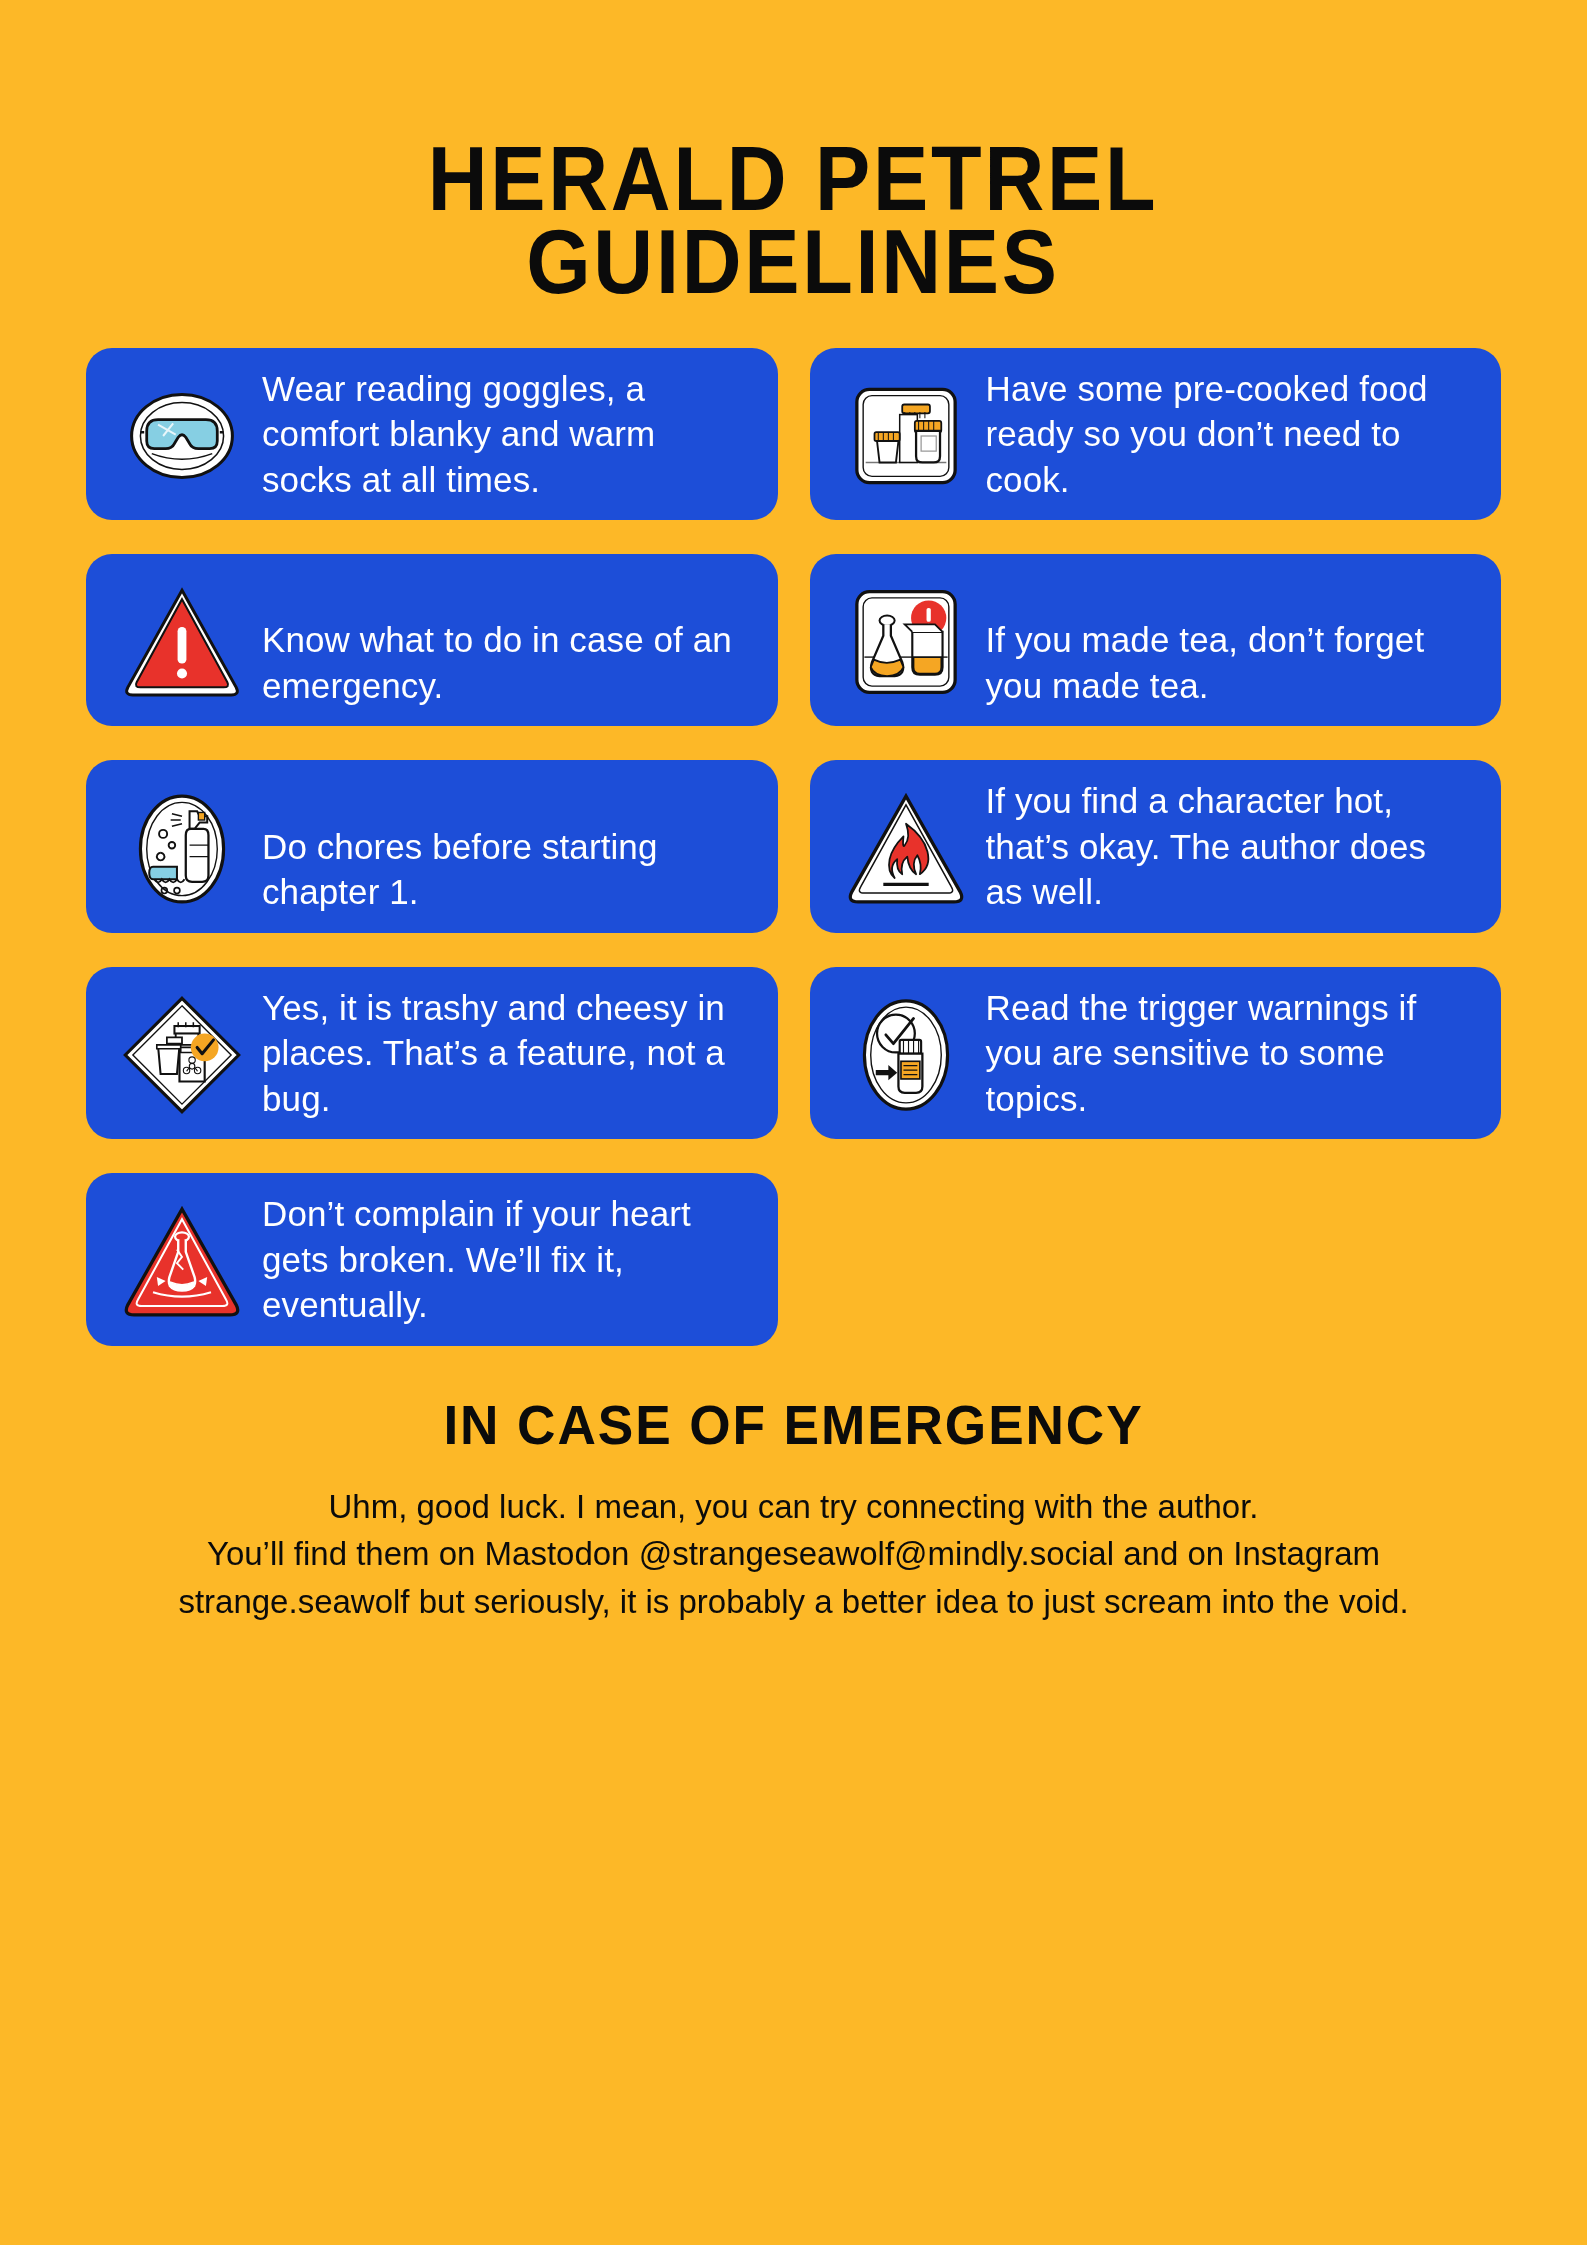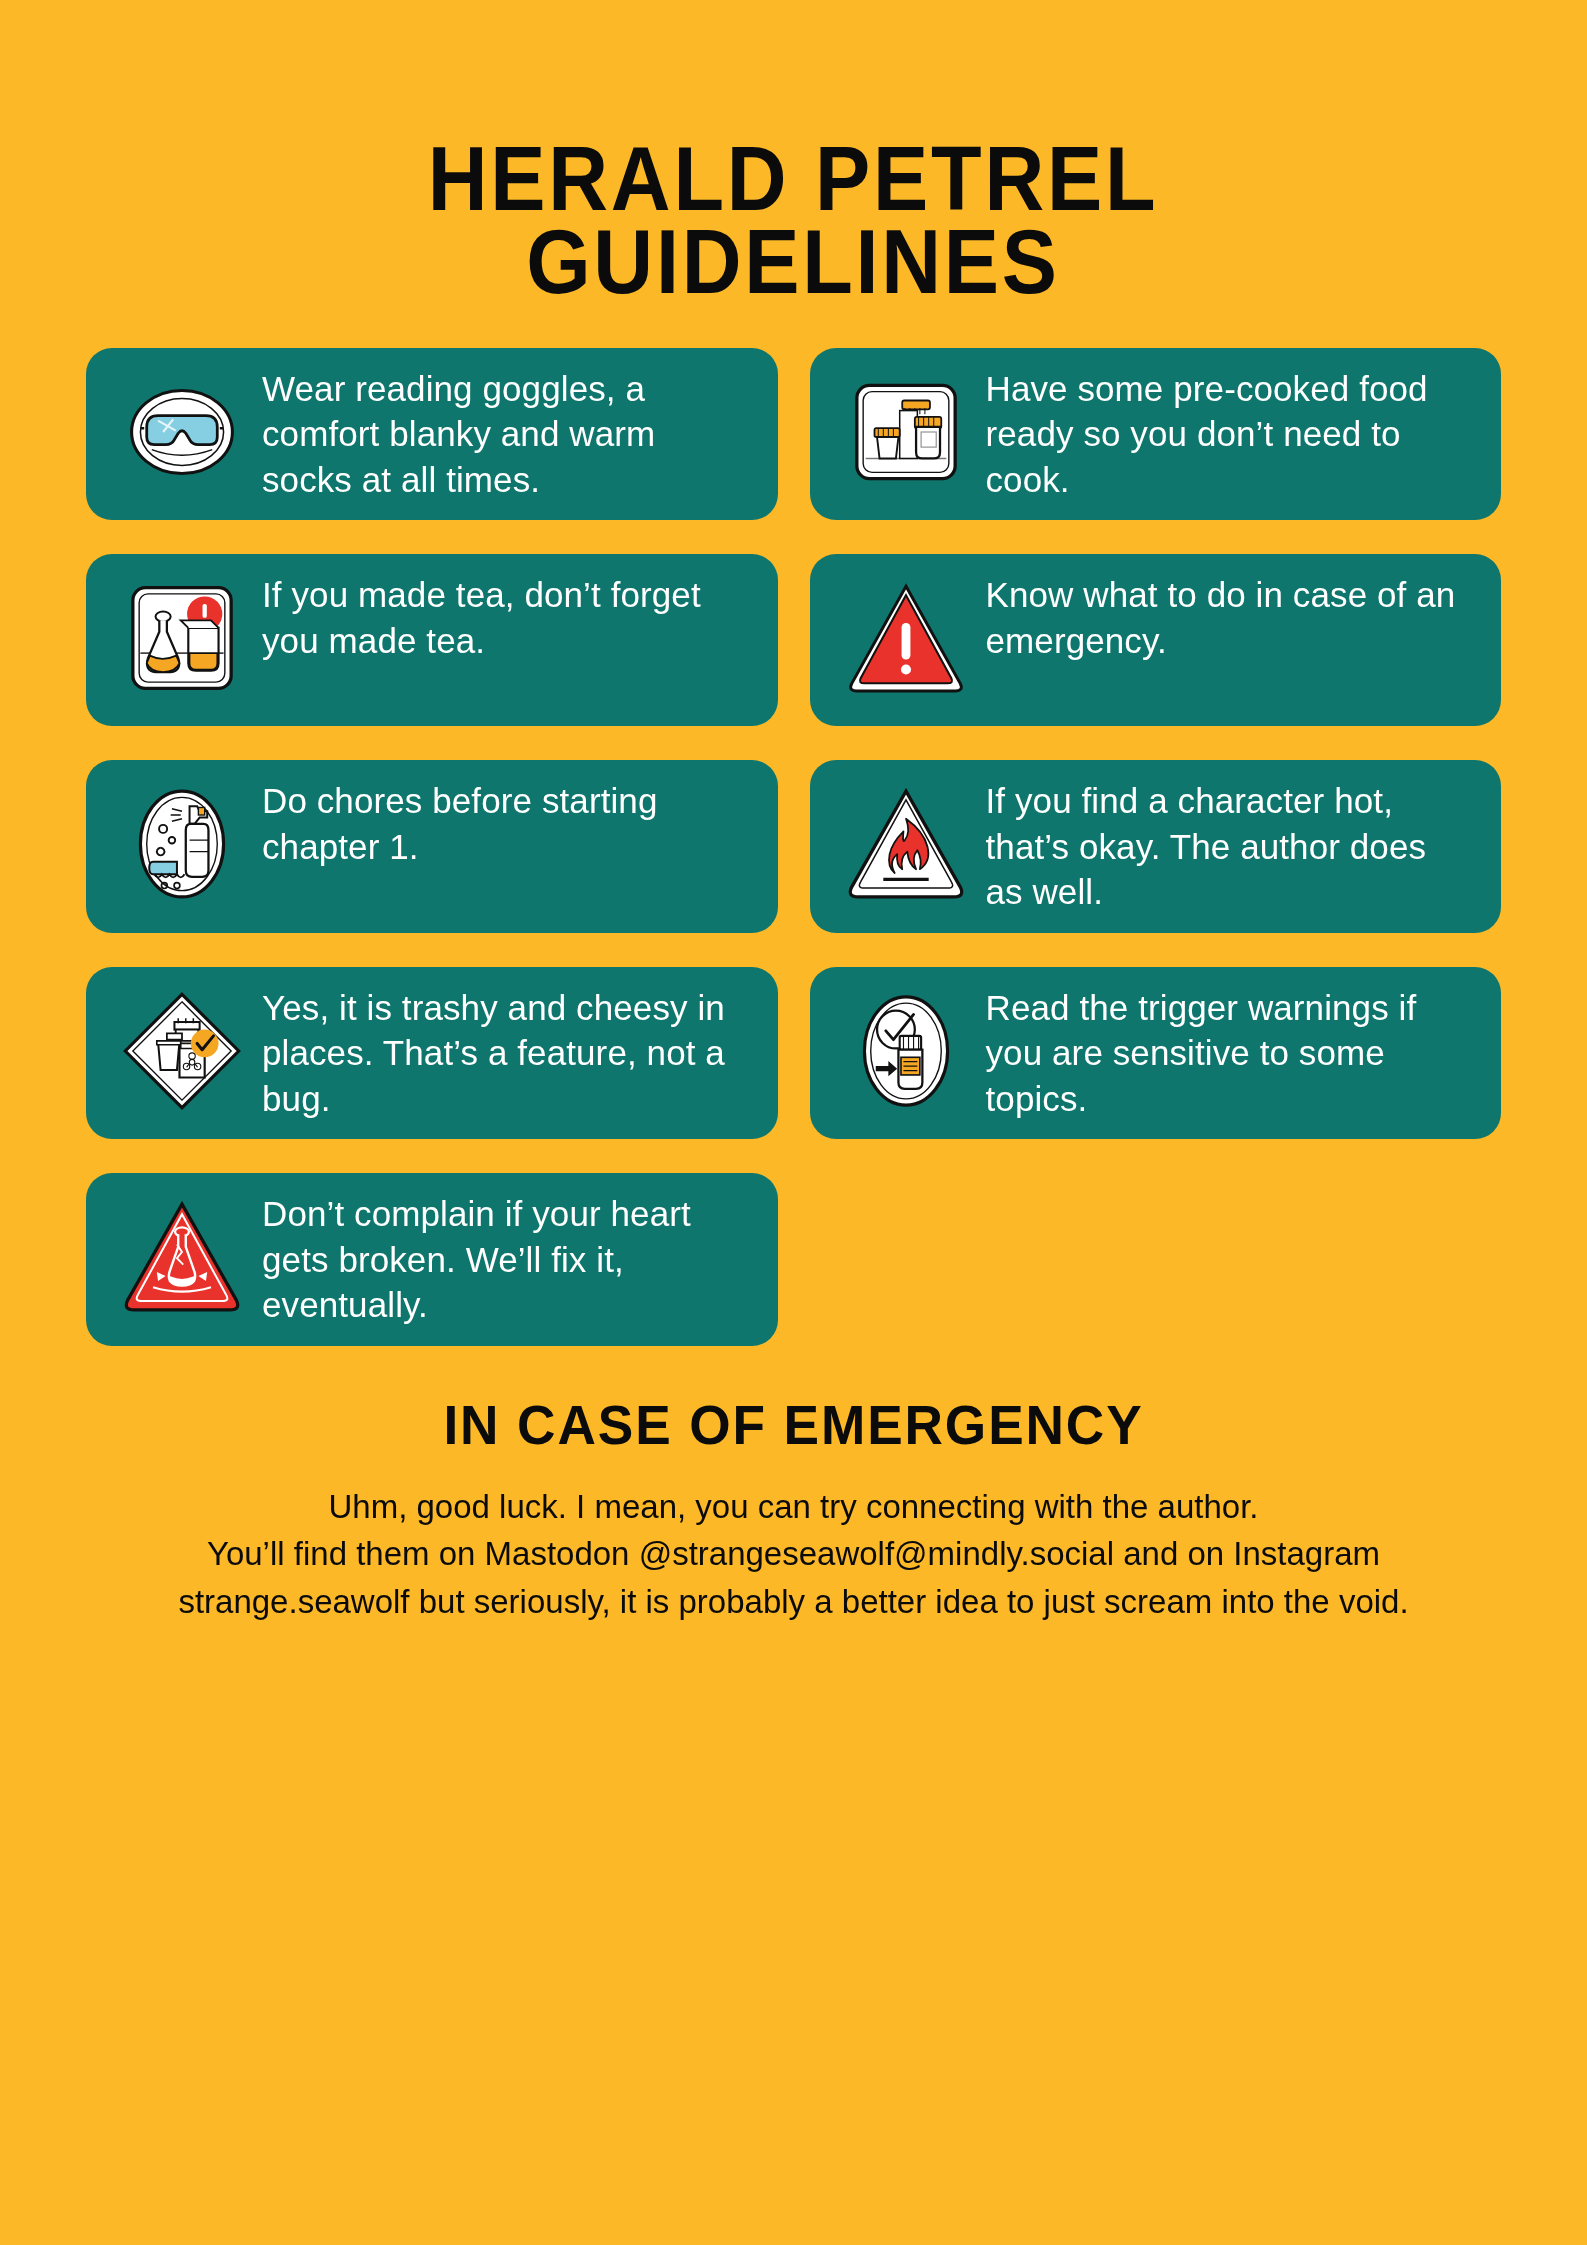--- a/index.html
+++ b/index.html
@@ -41,24 +41,24 @@
 
   .grid {
     margin-top: 44px;
     width: 1415px;
     display: grid;
     grid-template-columns: 1fr 1fr;
     column-gap: 32px;
     row-gap: 34px;
   }
   .card {
-    background: #0f766e;
+    background: #1d4ed8;
     border-radius: 26px;
     display: flex;
-    align-items: flex-start;
+    align-items: flex-end;
     padding: 18px 26px 18px 22px;
     box-sizing: border-box;
     min-height: 172px;
   }
   .card-icon {
     flex: 0 0 148px;
     width: 148px;
     height: 132px;
     display: flex;
     align-items: center;
@@ -146,47 +146,47 @@
           <path d="M27 54 h17 l-2 17 h-13 z" fill="#fff" stroke="#111" stroke-width="1.5"></path>
         </svg>
       </div>
       <div class="card-text">Have some pre-cooked food ready so you don’t need to cook.</div>
     </div>
 
 
     <div class="card">
       <div class="card-icon">
         <svg viewBox="0 0 100 100">
+          <path d="M50 9 L93 86 q3 6-4 6 H11 q-7 0-4-6 Z" fill="#fff" stroke="#111" stroke-width="2.4"></path>
+          <path d="M50 16 L86 82 q2 4-3 4 H17 q-5 0-3-4 Z" fill="#E8322B" stroke="#111" stroke-width="1.6"></path>
+          <rect x="46.5" y="38" width="7" height="29" rx="3.4" fill="#fff"></rect>
+          <circle cx="50" cy="75" r="4" fill="#fff"></circle>
+        </svg>
+      </div>
+      <div class="card-text">Know what to do in case of an emergency.</div>
+    </div>
+
+    <div class="card">
+      <div class="card-icon">
+        <svg viewBox="0 0 100 100">
           <rect x="11" y="10" width="78" height="80" rx="10" fill="#fff" stroke="#111" stroke-width="2.6"></rect>
           <rect x="16" y="15" width="68" height="70" rx="7" fill="#fff" stroke="#111" stroke-width="1.1"></rect>
           <line x1="17" y1="62" x2="83" y2="62" stroke="#444" stroke-width="1.2"></line>
           <circle cx="68" cy="31" r="14" fill="#E8322B"></circle>
           <rect x="66.3" y="23" width="3.4" height="11" rx="1.5" fill="#fff"></rect>
           <circle cx="68" cy="37.5" r="1.9" fill="#fff"></circle>
           <ellipse cx="35" cy="33" rx="6" ry="4" fill="#fff" stroke="#111" stroke-width="1.6"></ellipse>
           <path d="M32 36 v9 L23 66 q-3 10 6 11 h12 q9-1 6-11 l-9-21 v-9" fill="#fff" stroke="#111" stroke-width="1.8"></path>
           <path d="M24.5 64 q10 5 21 0 l2.5 6 q-3 7-13 7 q-10 0-13-7 z" fill="#F5A623" stroke="#111" stroke-width="1.4"></path>
           <path d="M55 42 h24 v28 q0 6-6 6 h-12 q-6 0-6-6 z" fill="#fff" stroke="#111" stroke-width="1.7"></path>
           <path d="M55 42 l-6 -6 h24 l6 6" fill="#fff" stroke="#111" stroke-width="1.5"></path>
           <path d="M56 62 h22 v8 q0 5-5 5 h-12 q-5 0-5-5 z" fill="#F5A623" stroke="#111" stroke-width="1.3"></path>
         </svg>
       </div>
       <div class="card-text">If you made tea, don’t forget you made tea.</div>
-    </div>
-
-    <div class="card">
-      <div class="card-icon">
-        <svg viewBox="0 0 100 100">
-          <path d="M50 9 L93 86 q3 6-4 6 H11 q-7 0-4-6 Z" fill="#fff" stroke="#111" stroke-width="2.4"></path>
-          <path d="M50 16 L86 82 q2 4-3 4 H17 q-5 0-3-4 Z" fill="#E8322B" stroke="#111" stroke-width="1.6"></path>
-          <rect x="46.5" y="38" width="7" height="29" rx="3.4" fill="#fff"></rect>
-          <circle cx="50" cy="75" r="4" fill="#fff"></circle>
-        </svg>
-      </div>
-      <div class="card-text">Know what to do in case of an emergency.</div>
     </div>
 
     <div class="card">
       <div class="card-icon">
         <svg viewBox="0 0 100 100">
           <ellipse cx="50" cy="50" rx="33" ry="42" fill="#fff" stroke="#111" stroke-width="2.5"></ellipse>
           <ellipse cx="50" cy="50" rx="28" ry="37" fill="none" stroke="#111" stroke-width="1.1"></ellipse>
           <path d="M56 20 h6 l2 4 h6 v5 h-6 l-4 5 h-4 z" fill="#fff" stroke="#111" stroke-width="1.6"></path>
           <rect x="63" y="21" width="5" height="6" fill="#F5A623" stroke="#111" stroke-width="1.1"></rect>
           <path d="M42 22 l8 2 M41 27 l8 0 M42 32 l8 -2" stroke="#111" stroke-width="1.3" fill="none"></path>

